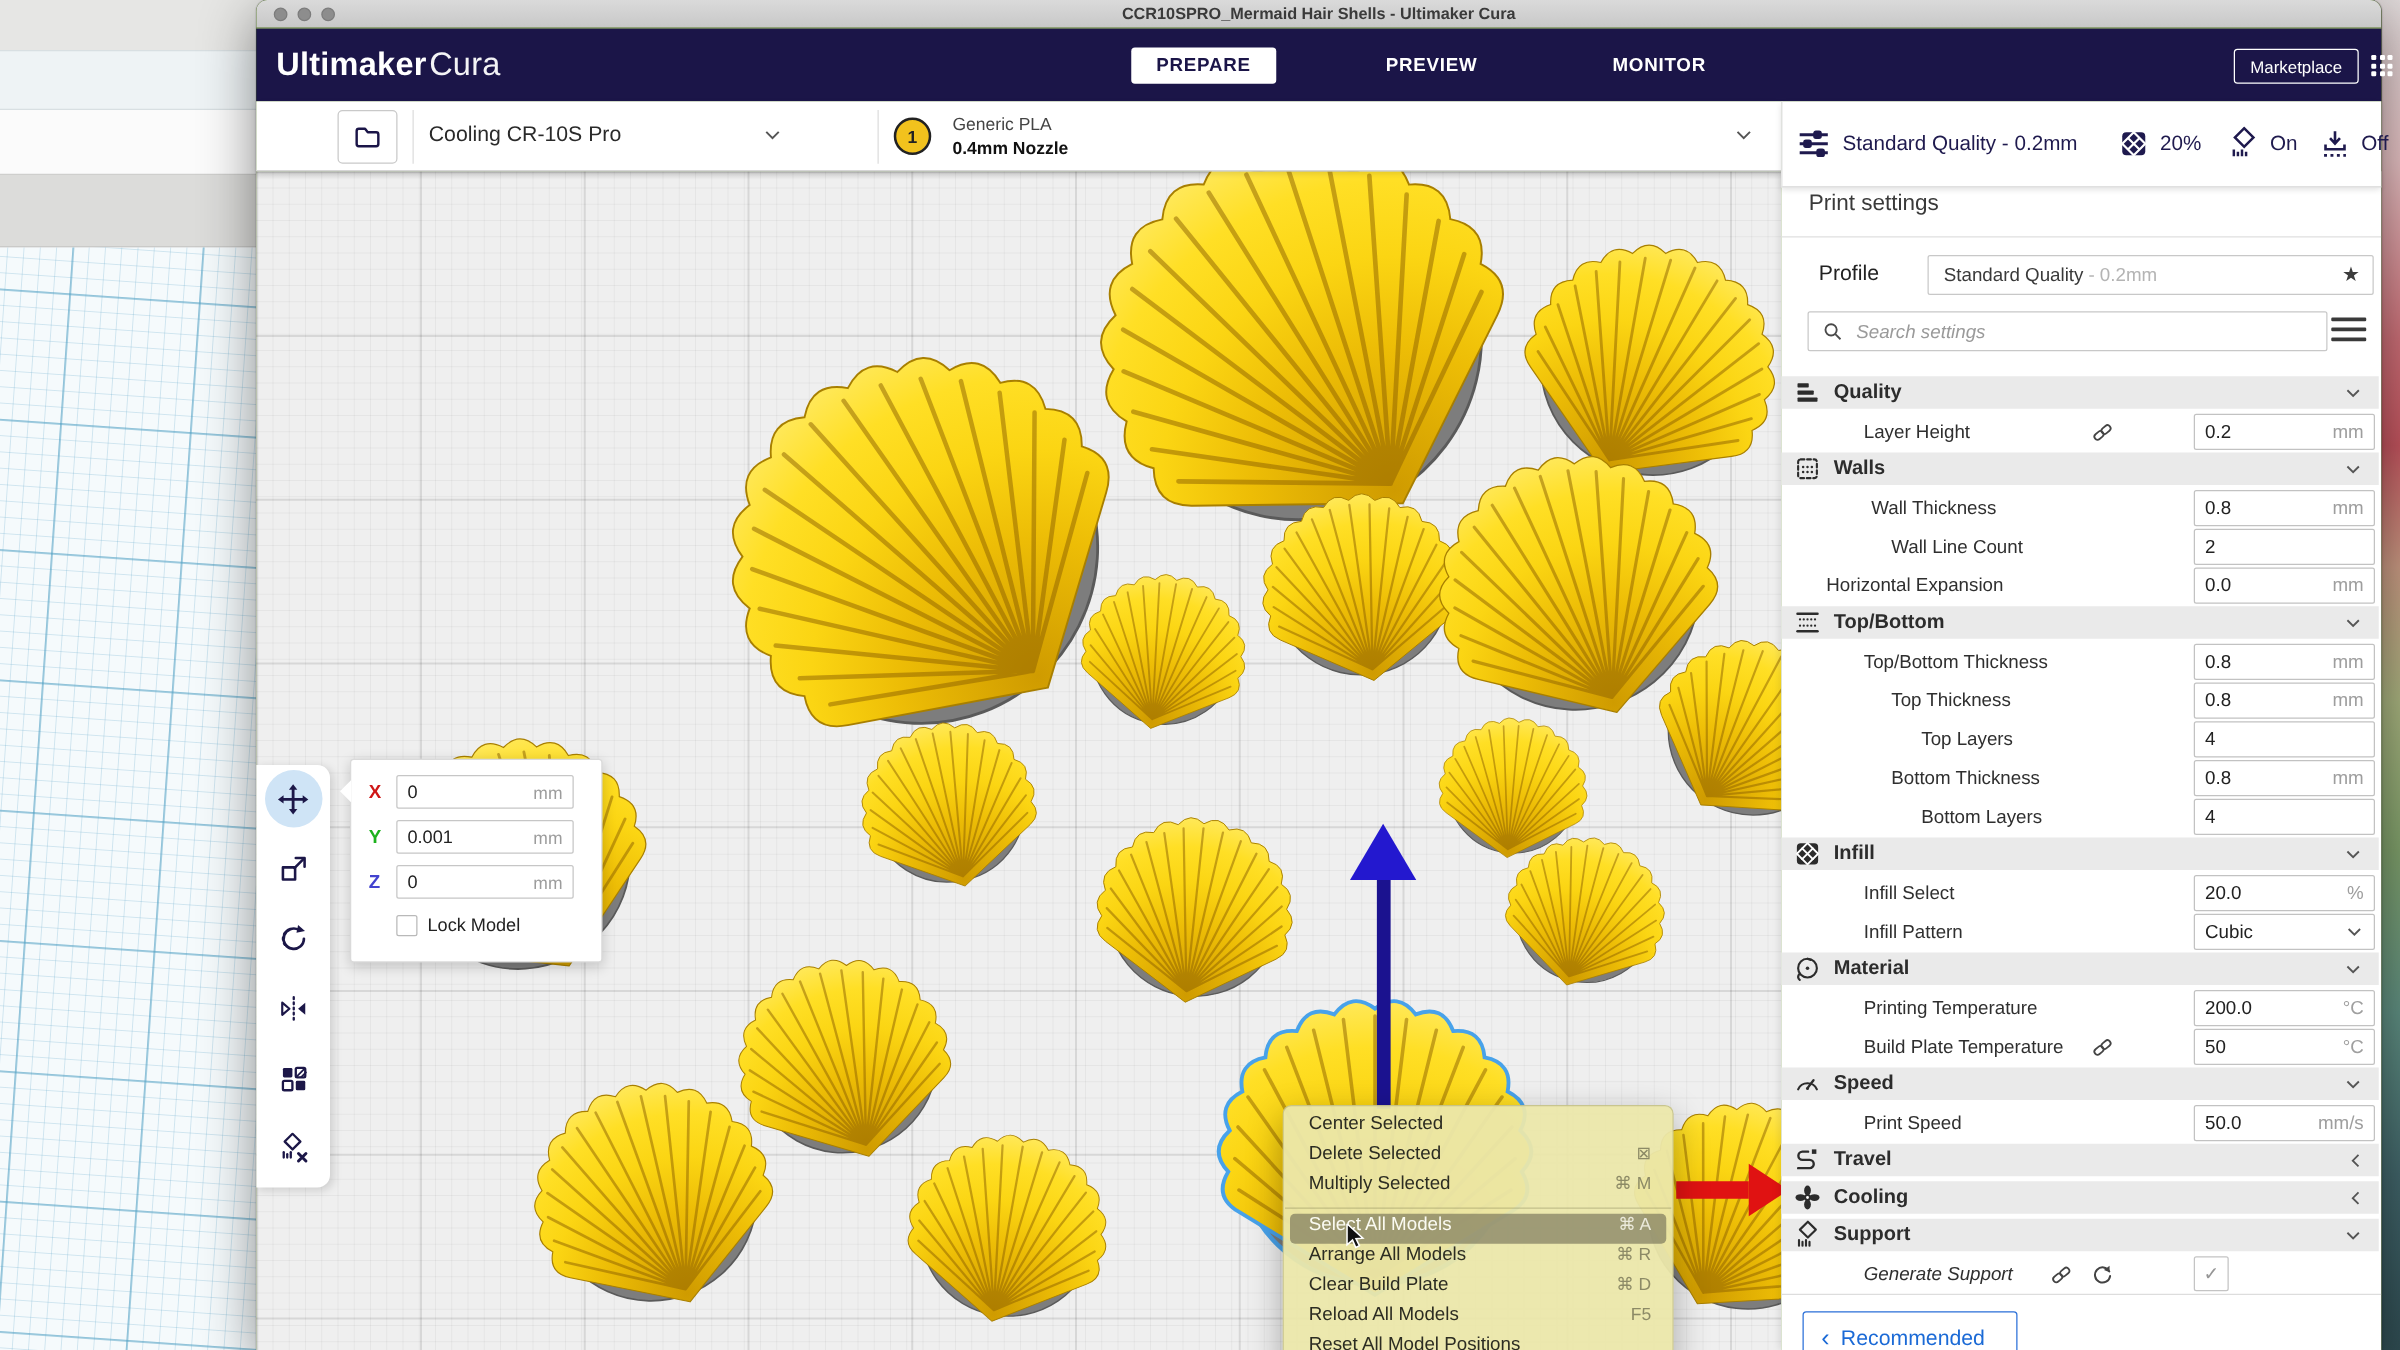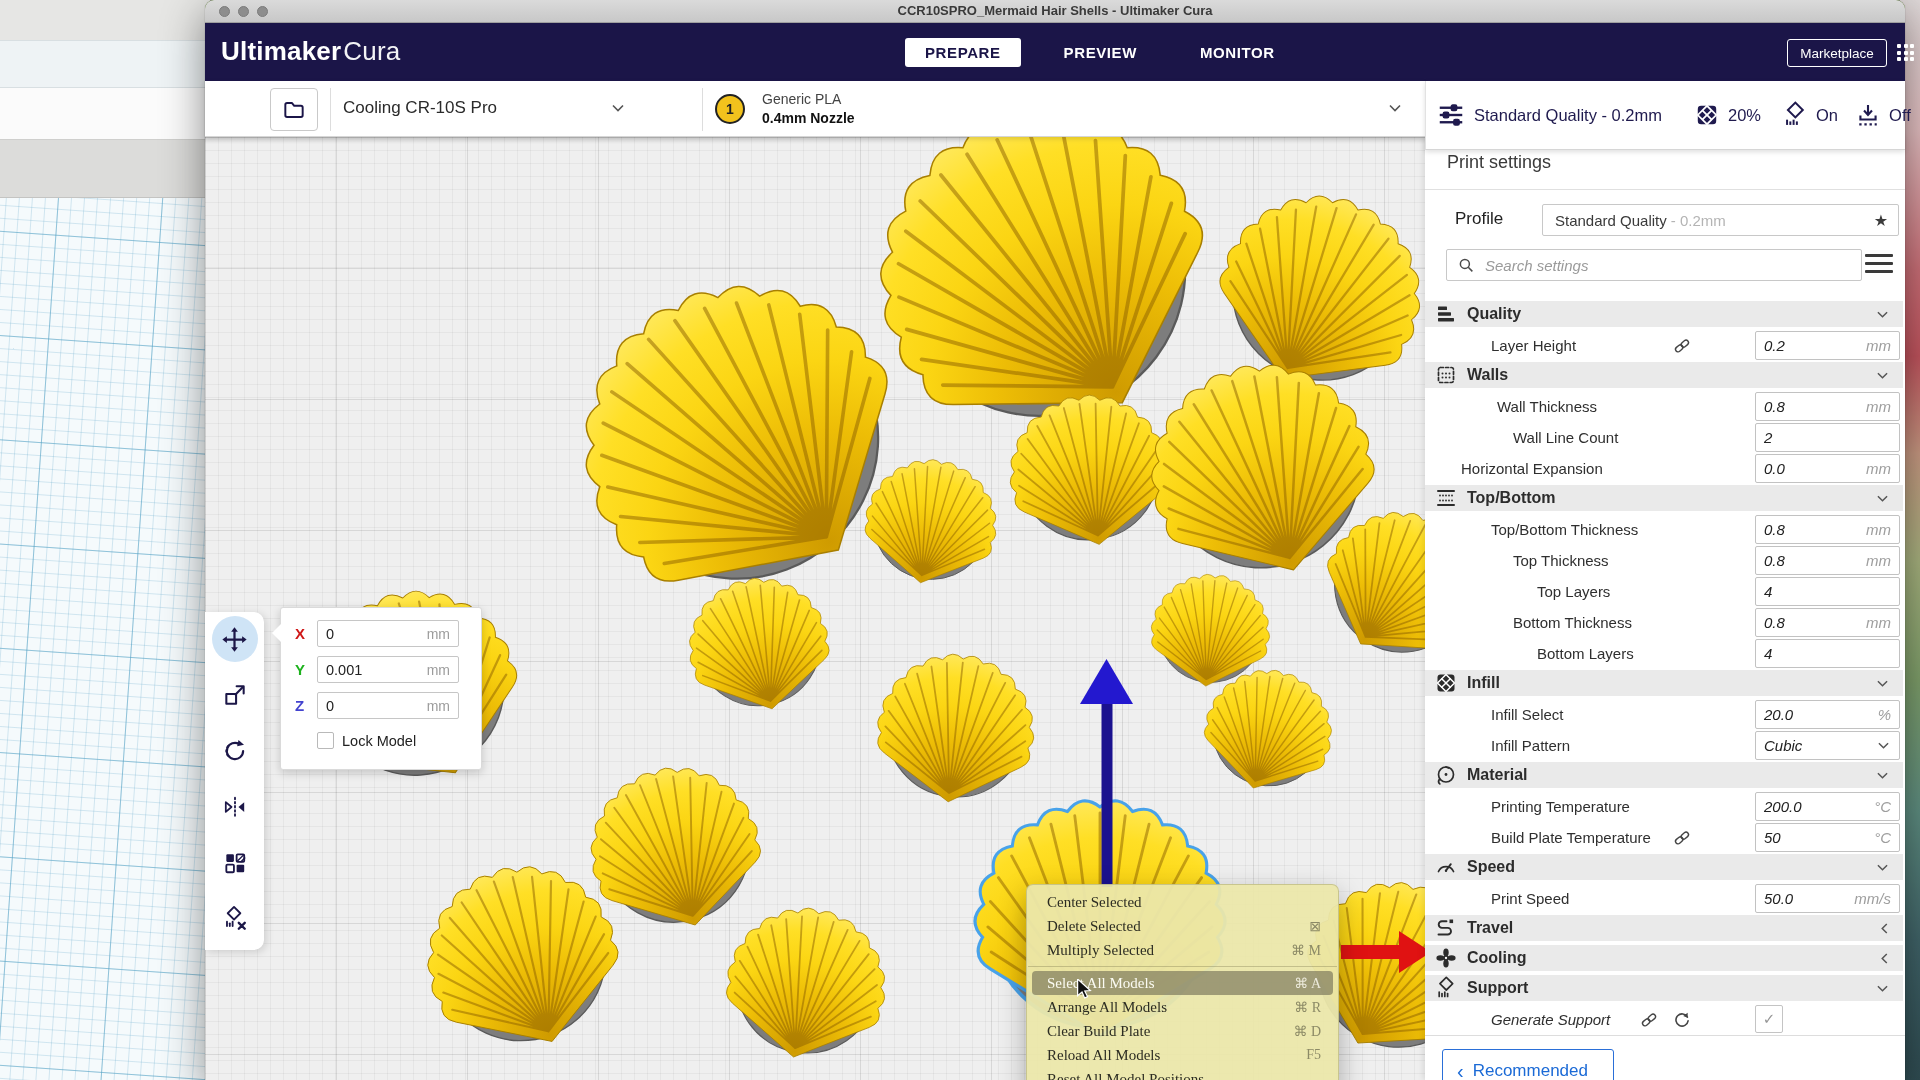--- a/index.html
+++ b/index.html
@@ -34,21 +34,21 @@
   .titlebar{position:absolute;left:0;top:0;right:0;height:23px;border-radius:9px 9px 0 0;
     background:linear-gradient(#dadada,#c8c8c8);border-bottom:1px solid #9f9f9f;}
   .traffic{position:absolute;left:14px;top:6px;display:flex;gap:8px;}
   .tl{width:11px;height:11px;border-radius:50%;background:#8d8d8d;border:1px solid #7c7c7c;}
   .wtitle{position:absolute;left:0;right:0;top:3px;text-align:center;font-size:13px;font-weight:bold;color:#3a3a3a;}
 
   .topnav{position:absolute;left:0;top:23px;right:0;height:58px;background:#1b1548;}
   .logo{position:absolute;left:16px;top:13px;color:#fff;font-size:26px;letter-spacing:.2px;}
   .logo .lb{font-weight:bold;}
   .logo .ll{font-weight:normal;opacity:.95;margin-left:2px;}
-  .stage-tabs{position:absolute;left:700px;top:15px;display:flex;gap:23px;align-items:center;}
+  .stage-tabs{position:absolute;left:700px;top:15px;display:flex;gap:68px;align-items:center;}
   .stage-tab{color:#fff;font-size:15px;font-weight:bold;letter-spacing:.6px;padding:6px 20px;border-radius:3px;cursor:default;}
   .stage-tab.active{background:#fff;color:#1b1548;}
   .marketplace-btn{position:absolute;left:1582px;top:16px;width:100px;height:28px;border:1px solid #fff;
     border-radius:3px;color:#fff;font-size:13.5px;display:flex;align-items:center;justify-content:center;}
   .apps-grid{position:absolute;left:1692px;top:21px;width:17px;height:17px;display:grid;
     grid-template-columns:repeat(3,1fr);gap:2.5px;}
   .apps-grid span{background:#fff;border-radius:1px;}
 
   
   .configbar{position:absolute;left:0;top:81px;width:1220px;height:56px;background:#fff;
@@ -102,22 +102,22 @@
     align-items:center;padding:0 8px;font-size:14.5px;color:#222;background:#fff;}
   .axis-input .u{margin-left:auto;color:#9c9c9c;font-size:14px;}
   .lock-row{position:absolute;left:36px;top:124px;display:flex;align-items:center;gap:8px;}
   .lock-box{width:17px;height:17px;border:1px solid #b9b9b9;border-radius:2px;background:#fff;}
   .lock-label{font-size:14.5px;color:#222;}
 
   
   .ctx-menu{position:absolute;left:821px;top:747px;width:313px;padding:5px 0;border-radius:7px;
     background:rgba(235,231,170,.95);border:1px solid rgba(120,115,70,.3);
     box-shadow:0 10px 28px rgba(0,0,0,.30);}
-  .ctx-item{height:24px;margin:0 5px;padding:0 12px 0 15px;border-radius:4px;display:flex;align-items:center;
-    font-size:15px;color:#2c2c22;font-family:Liberation Serif, serif;}
+  .ctx-item{height:24px;margin:0 5px;padding:0 12px 0 15px;border-radius:4px;display:flex;align-items:flex-start;
+    font-size:15px;color:#2c2c22;}
   .ctx-item .sc{margin-left:auto;color:#8c8a66;font-size:14px;}
   .ctx-item.hl{background:rgba(112,108,84,.62);color:#fbfbf2;}
   .ctx-item.hl .sc{color:#eceadb;}
   .ctx-sep{height:1px;background:rgba(90,85,50,.28);margin:4px 1px;}
   .ctx-cursor{position:absolute;left:48px;top:94px;}
 
   
   .panel{position:absolute;left:1220px;top:137px;width:480px;height:943px;background:#fff;overflow:hidden;
     box-shadow:-2px 0 6px rgba(0,0,0,.10);}
   .panel-header{height:53px;border-bottom:1px solid #e0e0e0;}
@@ -140,21 +140,21 @@
   .sec-head{height:26px;margin:0 2px 4px 0;background:#eaeaea;display:flex;align-items:center;position:relative;}
   .sec-ic{position:absolute;left:9px;top:1px;color:#2c2c2c;}
   .sec-label{margin-left:42px;font-size:16px;font-weight:bold;color:#2c2c2c;}
   .sec-chev{position:absolute;right:13px;color:#555;display:flex;}
   .set-row{height:29px;margin-bottom:2px;position:relative;display:flex;align-items:center;padding-left:36px;}
   .row-label{font-size:15px;color:#2f2f2f;white-space:nowrap;}
   .row-label.it{font-style:italic;}
   .row-icons{position:absolute;right:213px;display:flex;gap:13px;color:#444;}
   .slot{position:absolute;left:330px;right:5px;height:29px;}
   .val-box{width:100%;height:29px;border:1px solid #c2c2c2;border-radius:2px;background:#fff;
-    display:flex;align-items:center;padding:0 8px;font-size:15px;color:#222;font-style:italic;}
+    display:flex;align-items:center;padding:0 8px;font-size:15px;color:#222;}
   .val-box .u{margin-left:auto;color:#9e9e9e;}
   .val-box .dchev{margin-left:auto;color:#555;display:flex;}
   .chk{width:28px;height:28px;border:1px solid #c4c4c4;border-radius:2px;background:#fff;display:flex;
     align-items:center;justify-content:center;color:#969696;font-size:15px;}
   .panel-footer{position:absolute;left:0;right:0;top:898px;border-top:1px solid #ddd;}
   .rec-btn{margin:13px 0 0 17px;width:172px;height:44px;border:1.5px solid #2a6fd8;border-radius:3px;
     display:flex;align-items:center;padding:0 0 10px 14px;color:#1b6ad6;font-size:17px;gap:9px;}
   .rec-btn .ch{font-size:20px;line-height:1;padding-top:9px;}
   .rec-btn .lb2{padding-top:10px;}
 

